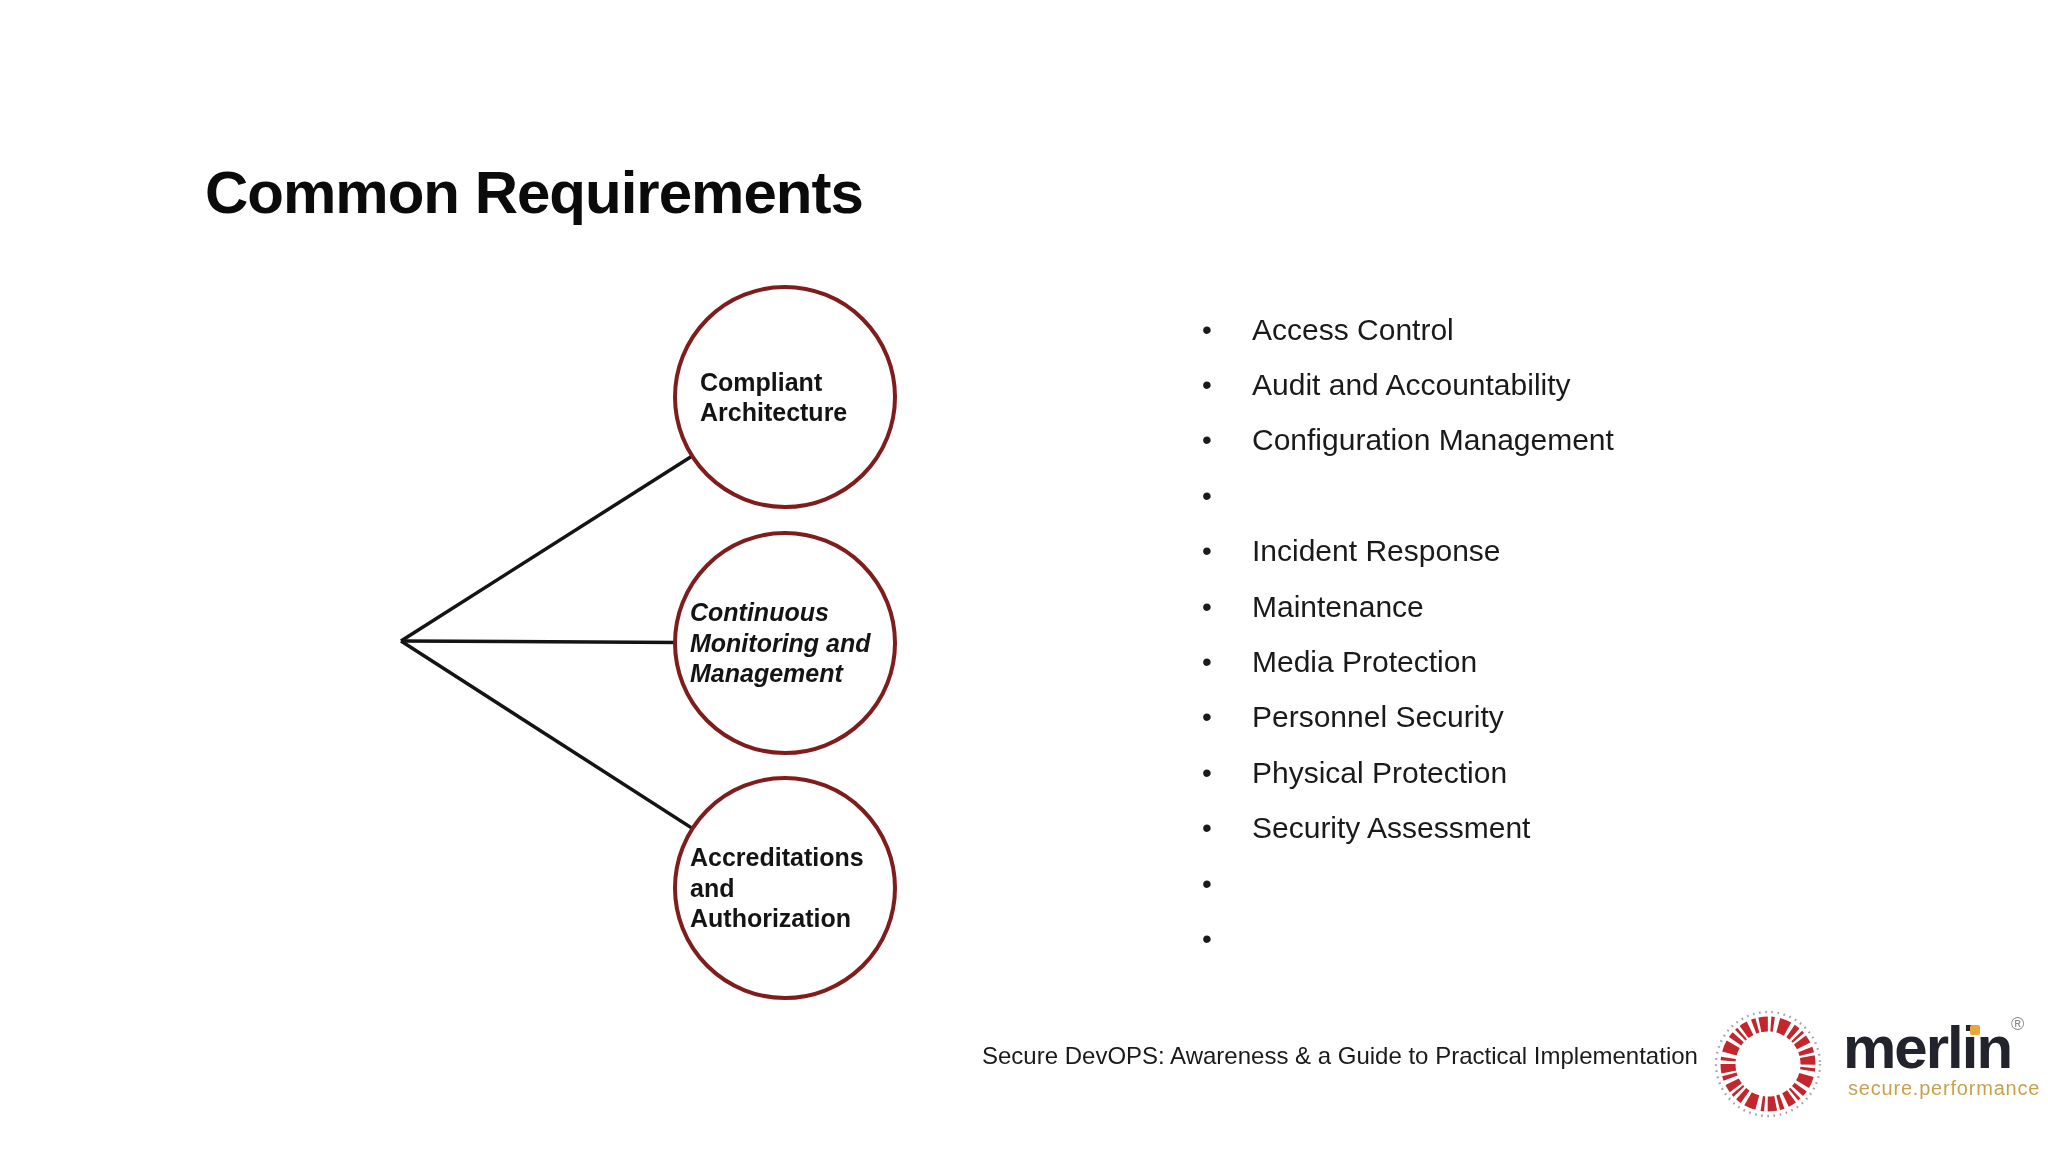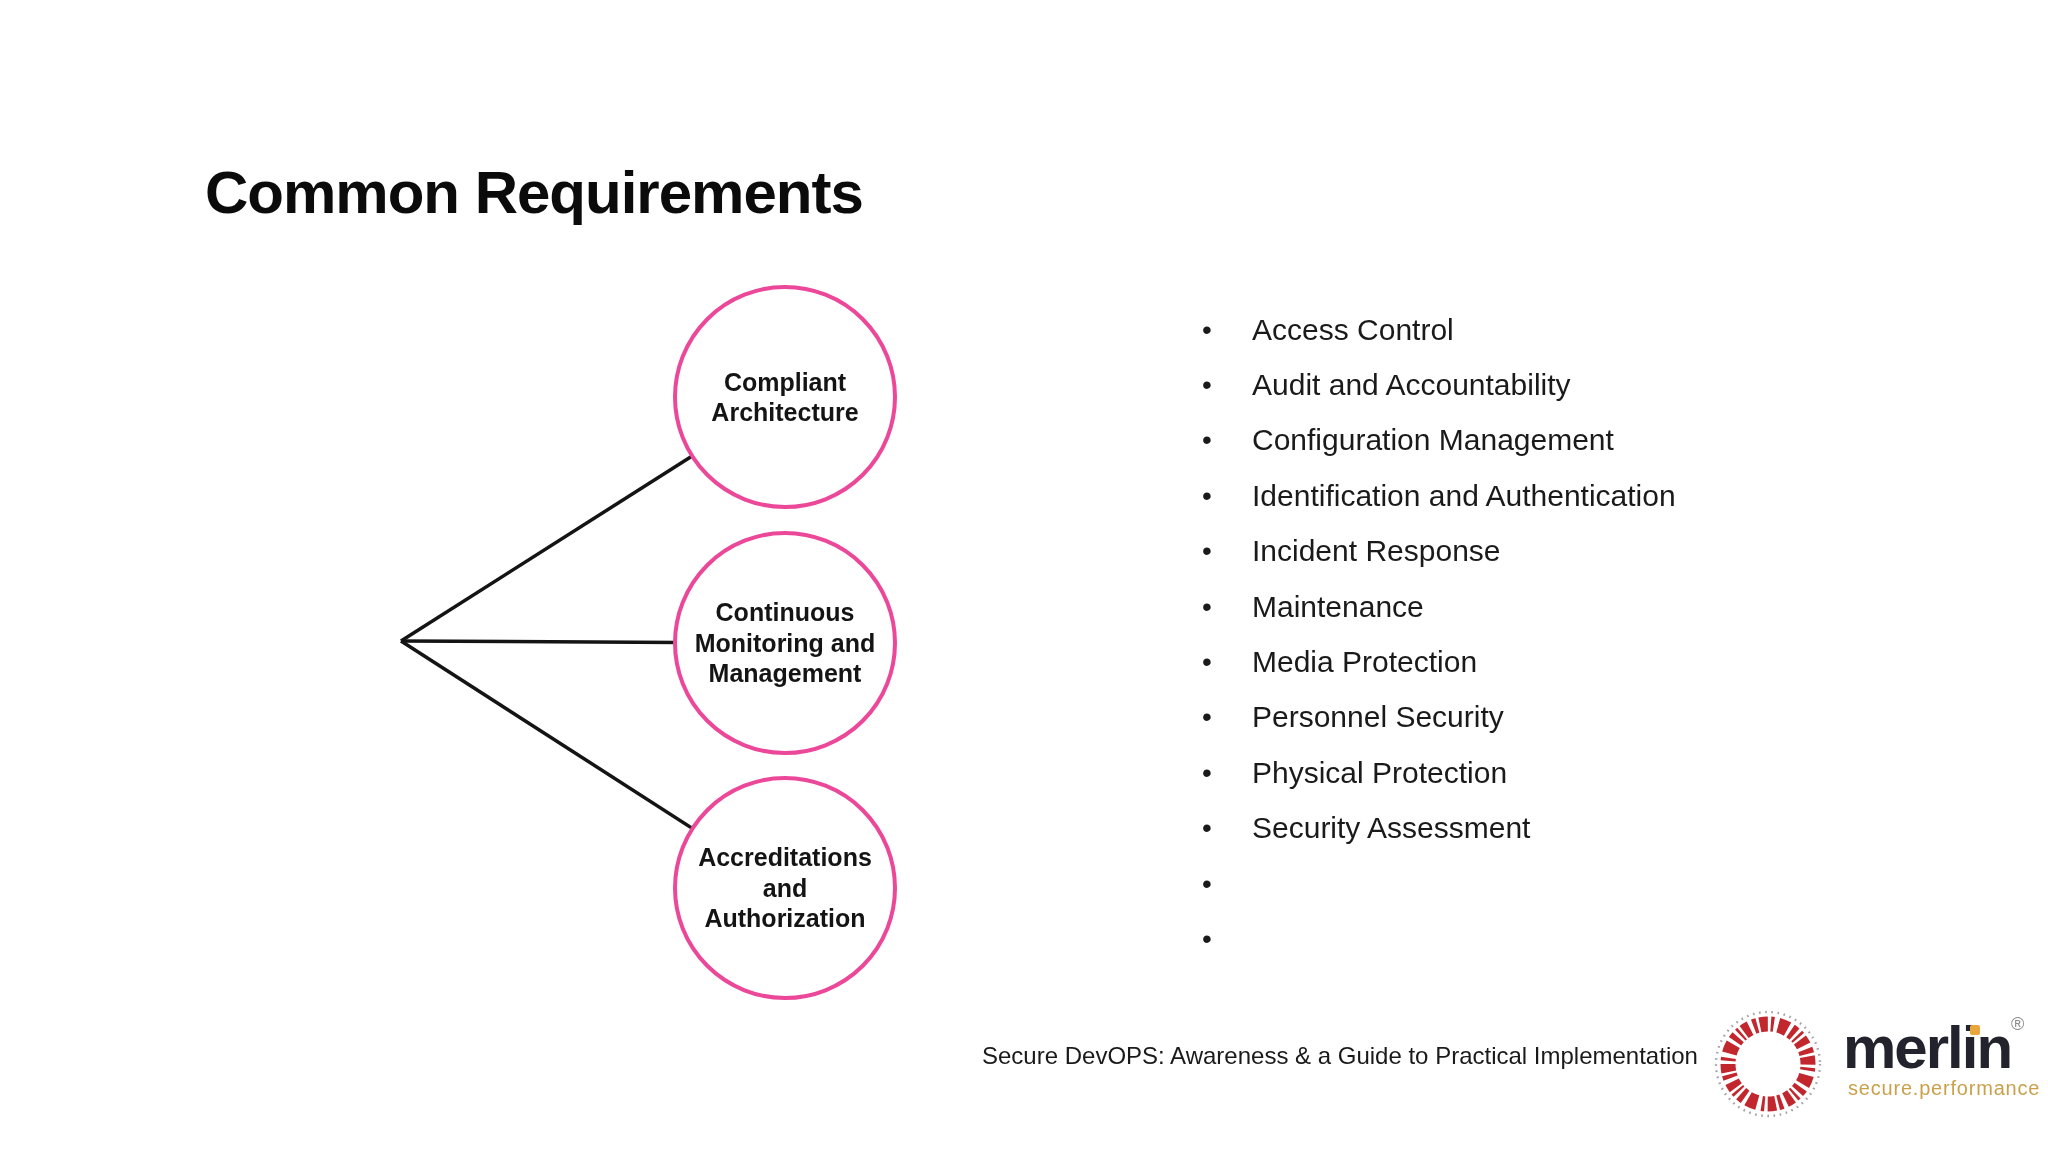--- a/index.html
+++ b/index.html
@@ -27,37 +27,36 @@
   .lines-svg {
     position:absolute; left:0; top:0;
     width:2048px; height:1152px;
     pointer-events:none;
   }
 
   
   .node {
     position:absolute;
     box-sizing:border-box;
-    border:4px solid #ec4899;
+    border:4px solid #7f1d1d;
     border-radius:50%;
     background:#ffffff;
     display:flex;
     align-items:center;
     justify-content:center;
-    text-align:center;
     font-weight:700;
     color:#141414;
   }
   .node .node-label { display:block; line-height:1.22; }
   .node-root  { left:182px; top:533px; width:222px; height:222px; font-size:24px; }
   .node-root .node-label { width:150px; }
   .node-a { left:673px; top:285px; width:224px; height:224px; font-size:25px; }
   .node-a .node-label { width:170px; }
   .node-b { left:673px; top:531px; width:224px; height:224px; font-size:25px; }
-  .node-b .node-label { width:190px; }
+  .node-b .node-label { width:190px;font-style:italic; }
   .node-c { left:673px; top:776px; width:224px; height:224px; font-size:25px; }
   .node-c .node-label { width:190px; }
 
   
   .req-list {
     position:absolute;
     left:1202px; top:302px;
     margin:0; padding:0;
     list-style:none;
   }
@@ -155,21 +154,20 @@
     <li>
       <span class="li-marker">•</span>
       <span>Audit and Accountability</span>
     </li>
     <li>
       <span class="li-marker">•</span>
       <span>Configuration Management</span>
     </li>
     <li>
       <span class="li-marker">•</span>
-      <span>Identification and Authentication</span>
     </li>
     <li>
       <span class="li-marker">•</span>
       <span>Incident Response</span>
     </li>
     <li>
       <span class="li-marker">•</span>
       <span>Maintenance</span>
     </li>
     <li>

